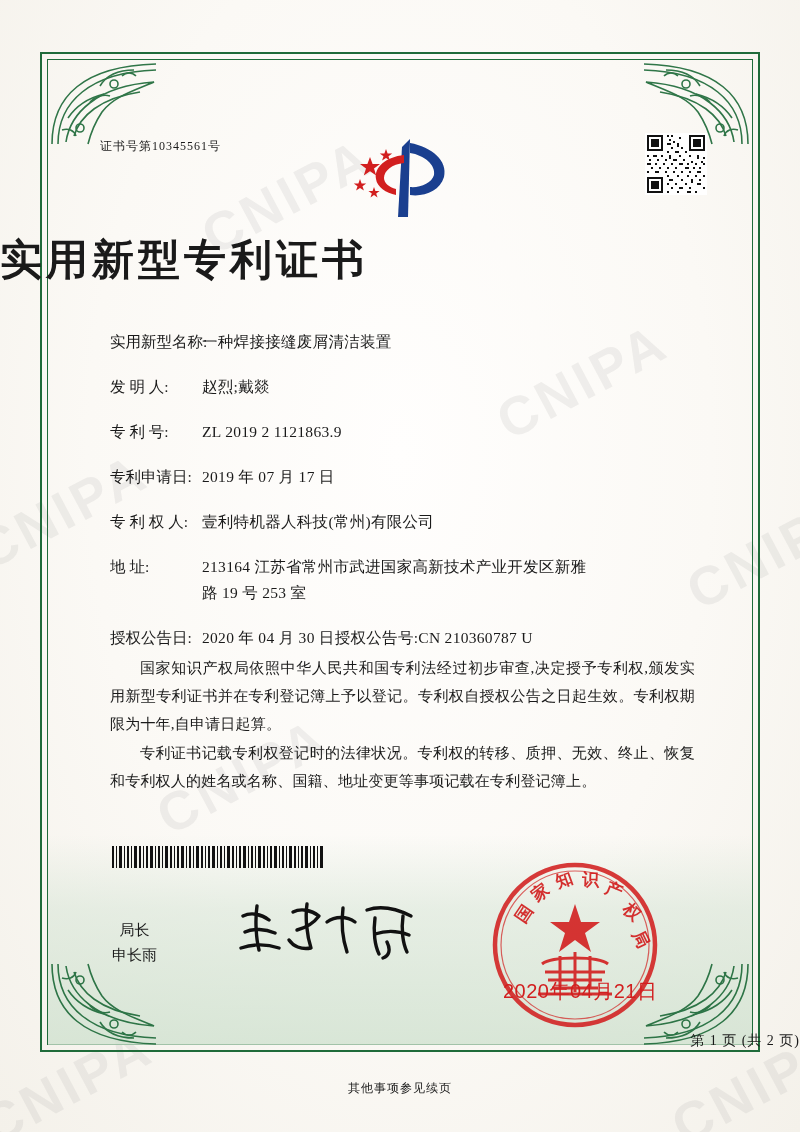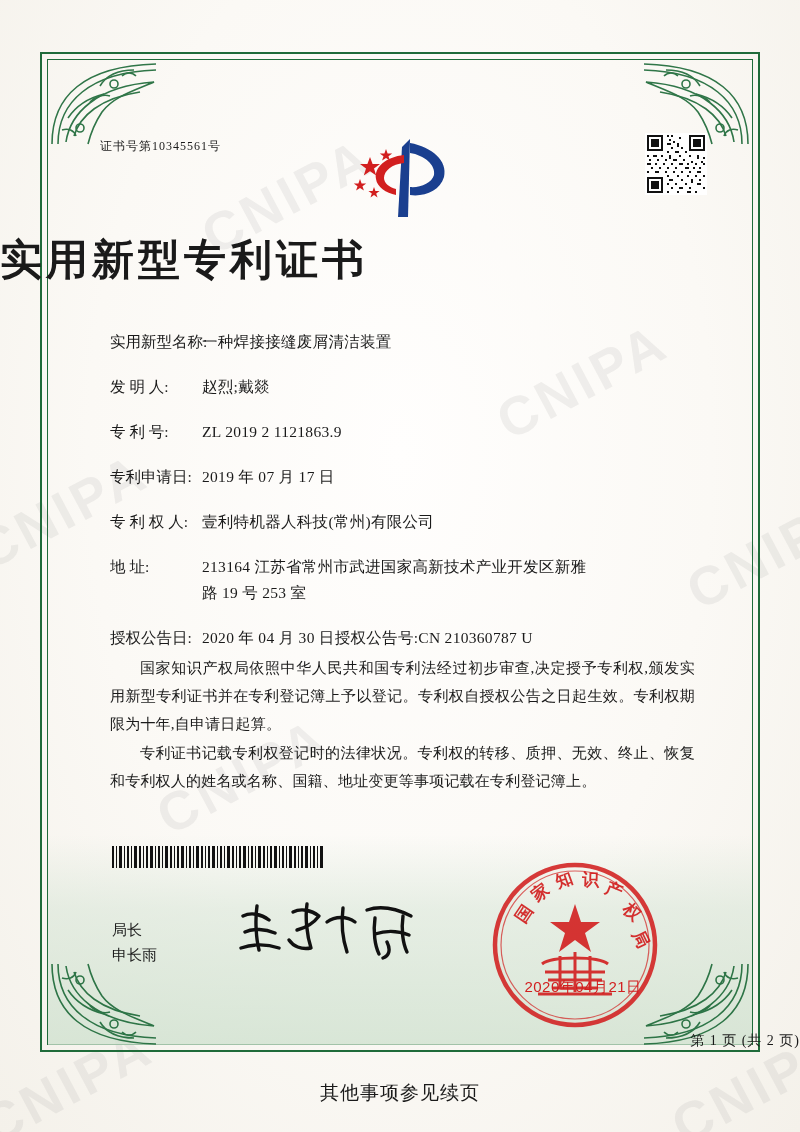--- a/index.html
+++ b/index.html
@@ -153,57 +153,57 @@
     left: 112px; top: 846px;
     width: 212px; height: 22px;
   }
 
   
   #director-block {
     position: absolute;
     left: 112px; top: 918px;
     font-size: 15px;
     line-height: 1.65;
+    text-align: center;
   }
   #signature {
     position: absolute;
     left: 235px; top: 898px;
     width: 195px; height: 62px;
   }
 
   
   #seal {
     position: absolute;
     left: 490px; top: 860px;
     width: 170px; height: 170px;
   }
   #seal-date {
     position: absolute;
     left: 503px; top: 978px;
     width: 160px;
-    text-align: center;
     color: #d21f1f;
-    font-size: 15px;
+    font-size: 20px;
     letter-spacing: .5px;
     font-family: "Liberation Sans", sans-serif;
   }
 
   
   #page-number {
     position: absolute;
     left: 0; right: 0; top: 1032px;
     text-align: right;
     font-size: 14px;
     letter-spacing: 1px;
   }
   #footer-note {
     position: absolute;
     left: 0; right: 0; top: 1080px;
     text-align: center;
-    font-size: 19px;
+    font-size: 12px;
     letter-spacing: 1px;
   }
 </style>
 </head>
 <body>
 
 <div id="page">
 
   <div class="wm" style="left:195px; top:165px;">CNIPA</div>
   <div class="wm" style="left:490px; top:350px;">CNIPA</div>

